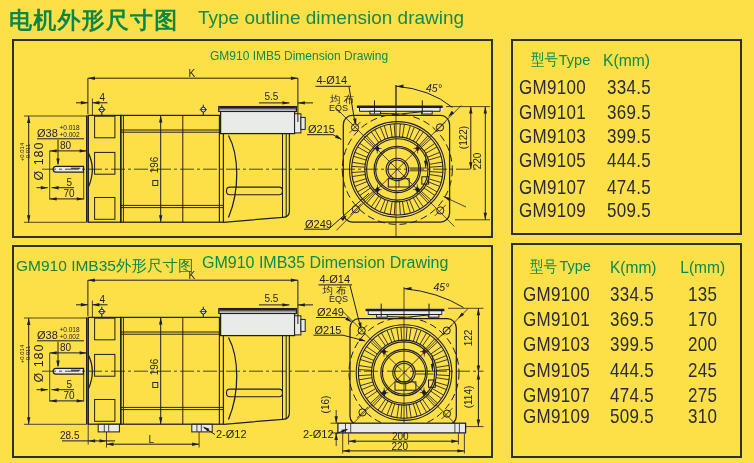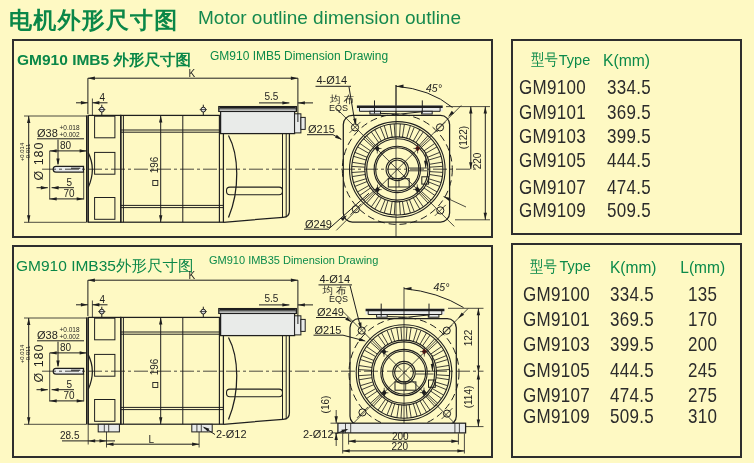--- a/index.html
+++ b/index.html
@@ -1,31 +1,30 @@
 <!DOCTYPE html>
 <html><head><meta charset="utf-8">
 <style>
 html,body{margin:0;padding:0}
-.page{position:relative;width:754px;height:463px;background:#fef9c3;font-family:"Liberation Sans",sans-serif;overflow:hidden;will-change:transform}
+.page{position:relative;width:754px;height:463px;background:#fde047;font-family:"Liberation Sans",sans-serif;overflow:hidden;will-change:transform}
 .box{position:absolute;border:2px solid #2e2e2e;box-sizing:border-box}
 .trow{position:absolute;font-size:17px;color:#2b2b2b;transform:scale(1,1.15);transform-origin:0 0;letter-spacing:0.3px;white-space:nowrap}
 .hh{position:absolute;color:#0b8a4a;transform-origin:0 0;white-space:nowrap}
 </style></head>
 <body>
 <div class="page">
 <div style="position:absolute;left:9px;top:5px;font-size:23px;font-weight:bold;color:#0a8748;letter-spacing:1.2px">电机外形尺寸图</div>
-<div style="position:absolute;left:198px;top:7px;font-size:19px;color:#15894e">Motor outline dimension outline</div>
+<div style="position:absolute;left:198px;top:7px;font-size:19px;color:#15894e">Type outline dimension drawing</div>
 <div class="box" style="left:12px;top:39px;width:481px;height:199px"></div>
 <div class="box" style="left:511px;top:39px;width:231px;height:196px"></div>
 <div class="box" style="left:12px;top:245px;width:481px;height:213px"></div>
 <div class="box" style="left:511px;top:243px;width:231px;height:215px"></div>
-<div style="position:absolute;left:17px;top:50px;font-size:15.5px;font-weight:bold;color:#0a8748">GM910 IMB5 外形尺寸图</div>
 <div style="position:absolute;left:210px;top:49px;font-size:12px;color:#0b8a4a">GM910 IMB5 Dimension Drawing</div>
 <div style="position:absolute;left:16px;top:256px;font-size:15.5px;font-weight:normal;color:#0a8748">GM910 IMB35外形尺寸图</div>
-<div style="position:absolute;left:209px;top:254px;font-size:11px;color:#0b8a4a">GM910 IMB35 Dimension Drawing</div>
+<div style="position:absolute;left:202px;top:254px;font-size:16px;color:#0b8a4a">GM910 IMB35 Dimension Drawing</div>
 <div class="hh" style="left:530.6px;top:50px;font-size:16px;transform:scale(0.84,1)">型号</div>
 <div class="hh" style="left:558.8px;top:51.5px;font-size:14.5px">Type</div>
 <div class="hh" style="left:603.2px;top:50.5px;font-size:16px;transform:scale(0.98,1.08)">K(mm)</div>
 <div class="hh" style="left:529.5px;top:256.5px;font-size:16px;transform:scale(0.84,1)">型号</div>
 <div class="hh" style="left:559.5px;top:258px;font-size:14.5px">Type</div>
 <div class="hh" style="left:610px;top:257.5px;font-size:15.5px;transform:scale(1,1.08)">K(mm)</div>
 <div class="hh" style="left:680.3px;top:257.5px;font-size:15.5px;transform:scale(1,1.08)">L(mm)</div>
 <div class="trow" style="top:77px">
       <span style="position:absolute;left:519px">GM9100</span>
       <span style="position:absolute;left:607px">334.5</span>

